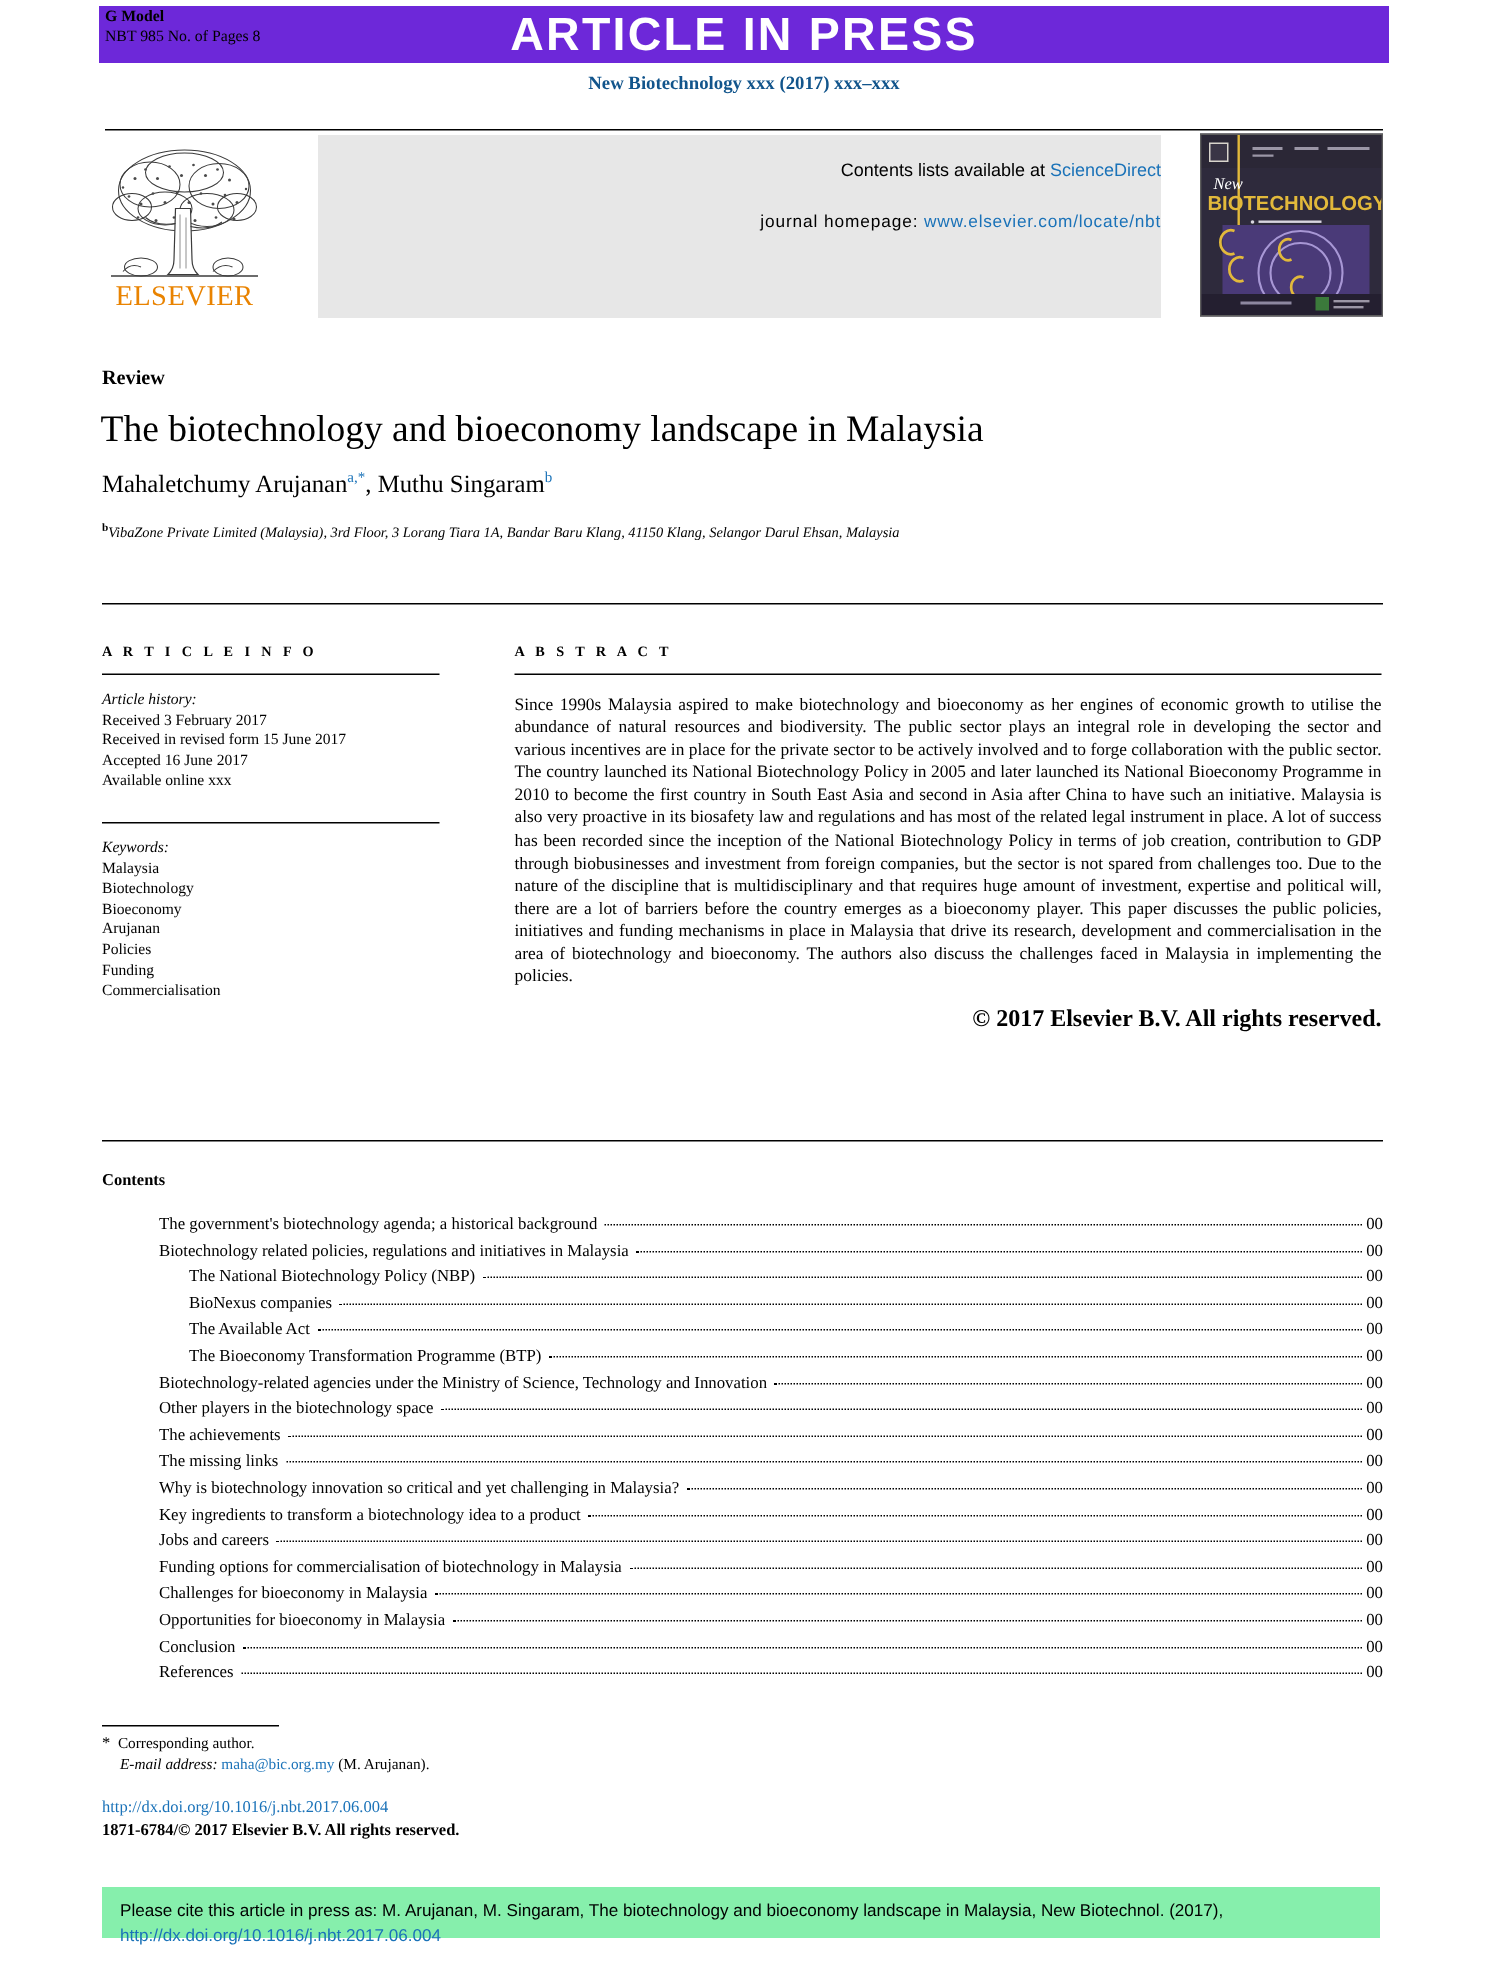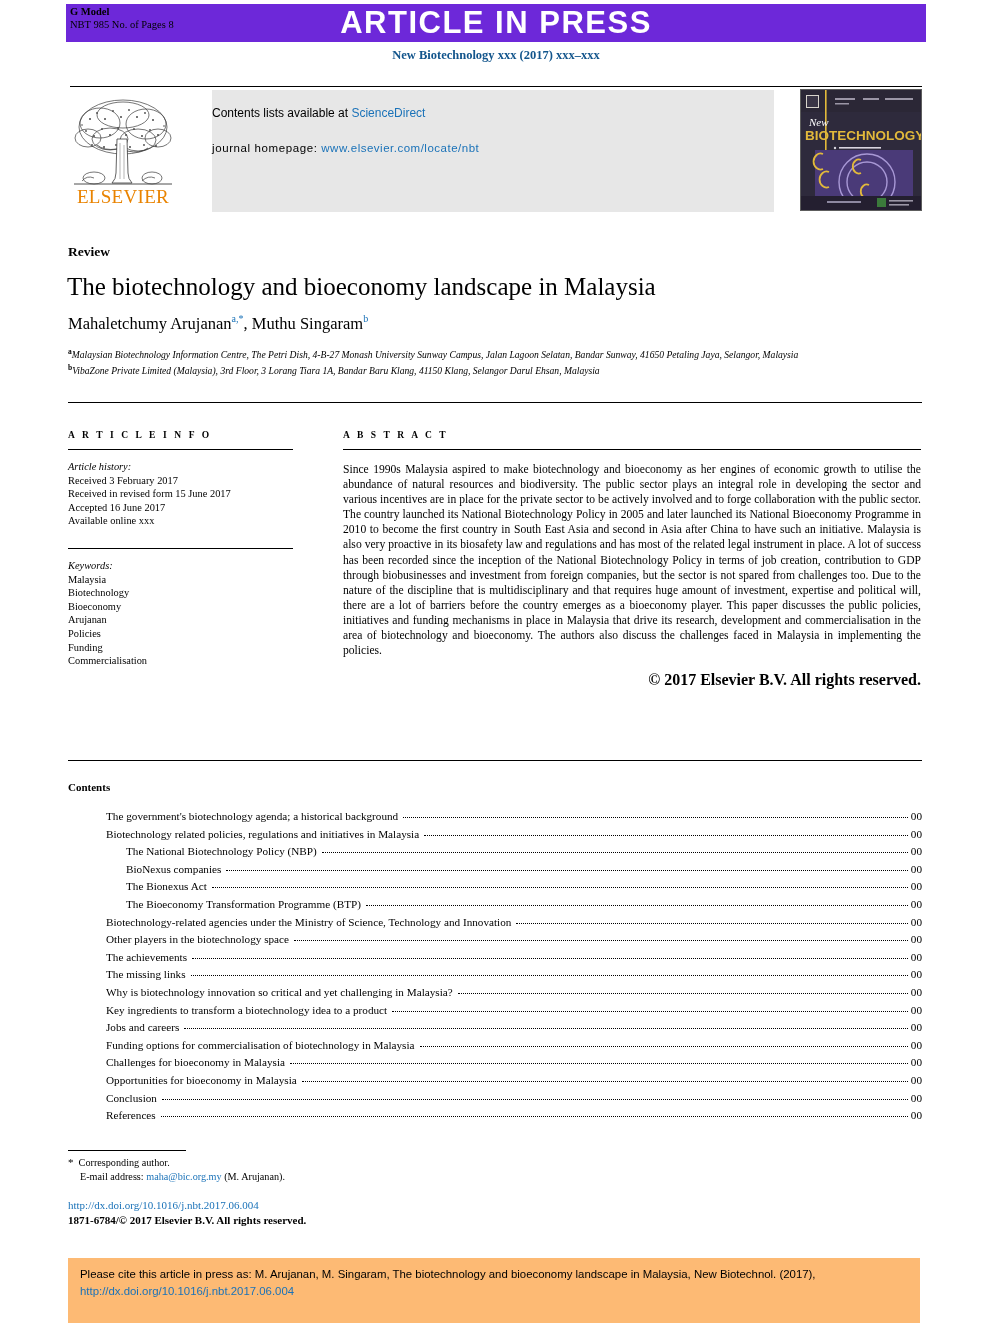--- a/index.html
+++ b/index.html
@@ -78,21 +78,21 @@
   .mast-logo {
     position: absolute;
     left: 0px; top: 6px;
     width: 106px; height: 116px;
   }
   .mast-center {
     position: absolute;
     left: 142px; top: 3px;
     width: 562px; height: 122px;
     background: #e7e7e7;
-    text-align: left;
+    text-align: right;
   }
   .mast-contents {
     margin-top: 16px;
     font-family: "Liberation Sans", sans-serif;
     font-size: 12px;
     color: #000;
   }
   .mast-contents .sd-link { color: #1a72b8; }
   .mast-title {
     margin-top: 22px;
@@ -253,39 +253,39 @@
   }
   .footnote {
     position: absolute;
     left: 68px; top: 1156px;
     width: 500px;
     font-family: "Liberation Serif", serif;
     font-size: 10.2px;
     line-height: 13.6px;
   }
   .footnote .star { font-size: 11px; }
-  .footnote .it { }
+  .footnote .it { font-style: italic; }
   .footnote .mail { color: #1a72b8; }
   .footer-doi {
     position: absolute;
     left: 68px; top: 1198px;
     font-family: "Liberation Serif", serif;
     font-size: 11px;
     line-height: 14.5px;
   }
   .footer-doi .doi-link { color: #1a72b8; }
   .footer-doi .issn { font-weight: bold; color:#000; }
 
   
   .cite-box {
     position: absolute;
     left: 68px; top: 1258px;
     width: 852px;
-    height: 66px;
-    background: #fdba74;
+    height: 34px;
+    background: #86efac;
     padding: 0;
   }
   .cite-inner {
     position: absolute;
     left: 12px; right: 12px; top: 8px;
     font-family: "Liberation Sans", sans-serif;
     font-size: 11.4px;
     line-height: 17px;
     color: #000;
   }
@@ -433,21 +433,20 @@
       </svg>
     </div>
   </div>
 
   <div class="sec-review">Review</div>
   <div class="art-title">The biotechnology and bioeconomy landscape in Malaysia</div>
   <div class="art-authors">
     <span>Mahaletchumy Arujanan</span><sup>a,</sup><sup>*</sup><span>, Muthu Singaram</span><sup>b</sup>
   </div>
   <div class="affils">
-    <div><sup>a</sup><span>Malaysian Biotechnology Information Centre, The Petri Dish, 4-B-27 Monash University Sunway Campus, Jalan Lagoon Selatan, Bandar Sunway, 41650 Petaling Jaya, Selangor, Malaysia</span></div>
     <div><sup>b</sup><span>VibaZone Private Limited (Malaysia), 3rd Floor, 3 Lorang Tiara 1A, Bandar Baru Klang, 41150 Klang, Selangor Darul Ehsan, Malaysia</span></div>
   </div>
 
   <div class="rule-full" style="top:402px;"></div>
   <div class="rule-full" style="top:760px;"></div>
 
   <div class="col-info">
     <div class="sec-head">A R T I C L E   I N F O</div>
     <div class="thin-rule"></div>
     <div class="info-block">
@@ -493,21 +492,21 @@
         <span class="toc-label">The National Biotechnology Policy (NBP)</span>
         <span class="toc-dots"></span>
         <span class="toc-page">00</span>
       </div>
       <div class="toc-row lvl2">
         <span class="toc-label">BioNexus companies</span>
         <span class="toc-dots"></span>
         <span class="toc-page">00</span>
       </div>
       <div class="toc-row lvl2">
-        <span class="toc-label">The Bionexus Act</span>
+        <span class="toc-label">The Available Act</span>
         <span class="toc-dots"></span>
         <span class="toc-page">00</span>
       </div>
       <div class="toc-row lvl2">
         <span class="toc-label">The Bioeconomy Transformation Programme (BTP)</span>
         <span class="toc-dots"></span>
         <span class="toc-page">00</span>
       </div>
       <div class="toc-row lvl1">
         <span class="toc-label">Biotechnology-related agencies under the Ministry of Science, Technology and Innovation</span>

